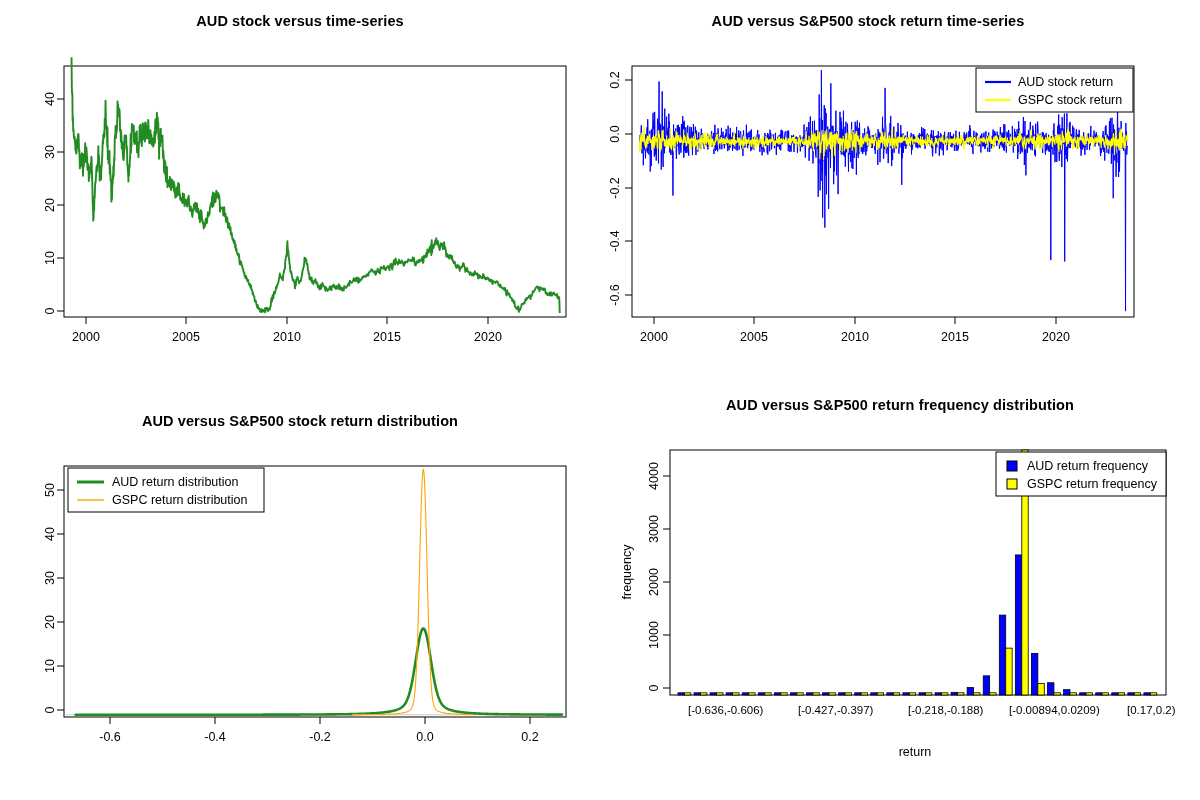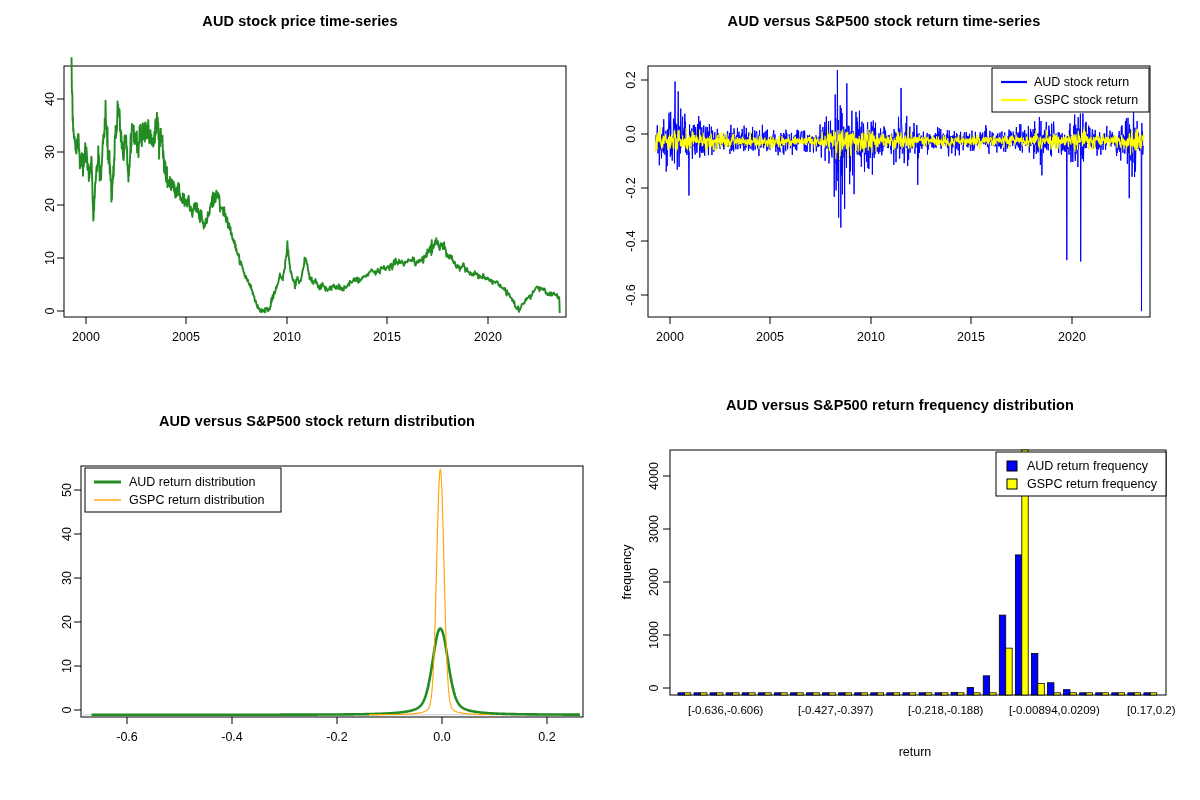--- a/index.html
+++ b/index.html
@@ -1,40 +1,40 @@
 <!DOCTYPE html>
 <html><head>
 <meta charset="utf-8">
 <style>
   html,body{margin:0;padding:0;background:#ffffff;}
   body{width:1200px;height:800px;font-family:"Liberation Sans",sans-serif;color:#000;}
   #grid{position:relative;width:1200px;height:800px;}
   .panel{position:absolute;width:600px;height:400px;}
   #p-tl{left:0;top:0;}
-  #p-tr{left:584px;top:0;}
-  #p-bl{left:17px;top:400px;}
+  #p-tr{left:568px;top:0;}
+  #p-bl{left:0;top:400px;}
   #p-br{left:600px;top:384px;}
   .ptitle{
     position:absolute;left:0;top:13px;width:600px;text-align:center;
     font-size:14.5px;font-weight:bold;letter-spacing:0.1px;
     font-family:"Liberation Sans",sans-serif;color:#000;
   }
   .plotsvg{position:absolute;left:0;top:0;}
   .axlab{font-family:"Liberation Sans",sans-serif;font-size:12.5px;fill:#000;}
   .axtitle{font-family:"Liberation Sans",sans-serif;font-size:12.5px;fill:#000;}
   .binlab{font-family:"Liberation Sans",sans-serif;font-size:11.5px;fill:#000;}
   .lgtext{font-family:"Liberation Sans",sans-serif;font-size:12.5px;fill:#000;}
 </style>
 </head>
 <body>
 
 <div id="grid">
 
   <div class="panel" id="p-tl">
-    <div class="ptitle">AUD stock price time-series</div>
+    <div class="ptitle">AUD stock versus time-series</div>
     <svg class="plotsvg" width="600" height="400">
       <g>
         <rect x="64" y="66" width="502" height="251" fill="none" stroke="#000" stroke-width="1"></rect>
 
         <g stroke="#000" stroke-width="1">
           <line x1="57" y1="311" x2="64" y2="311"></line>
             <line x1="57" y1="258" x2="64" y2="258"></line>
           <line x1="57" y1="205" x2="64" y2="205"></line>
             <line x1="57" y1="152" x2="64" y2="152"></line>
           <line x1="57" y1="99" x2="64" y2="99"></line>

